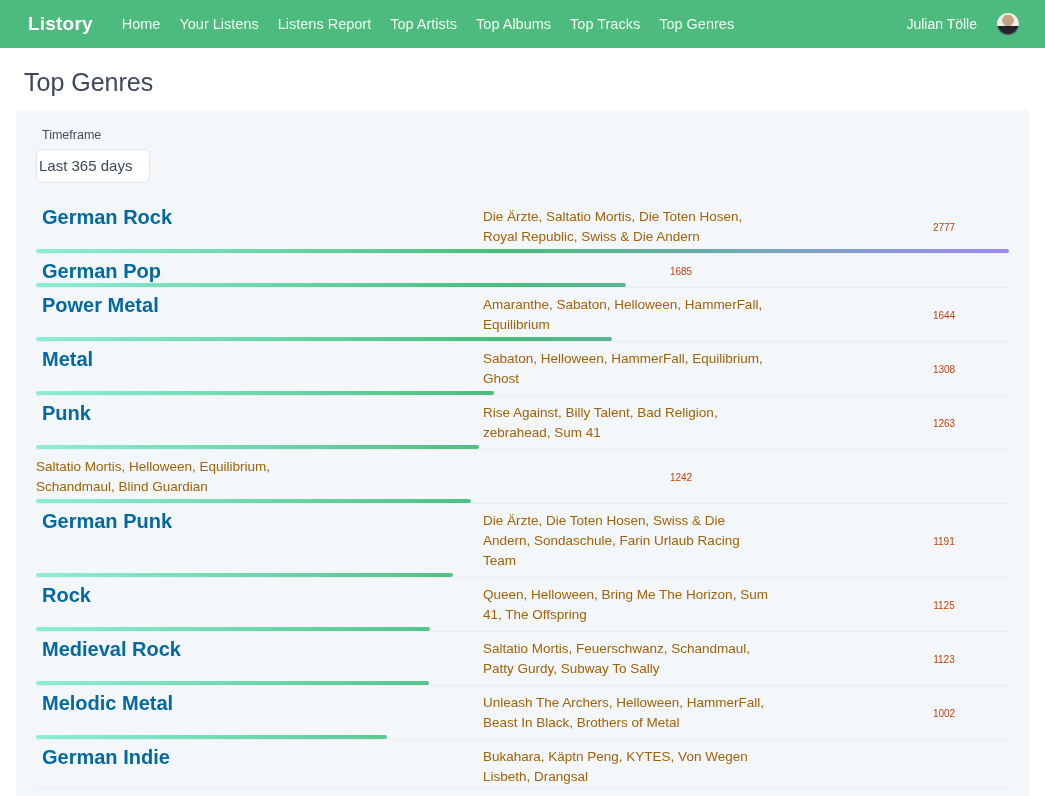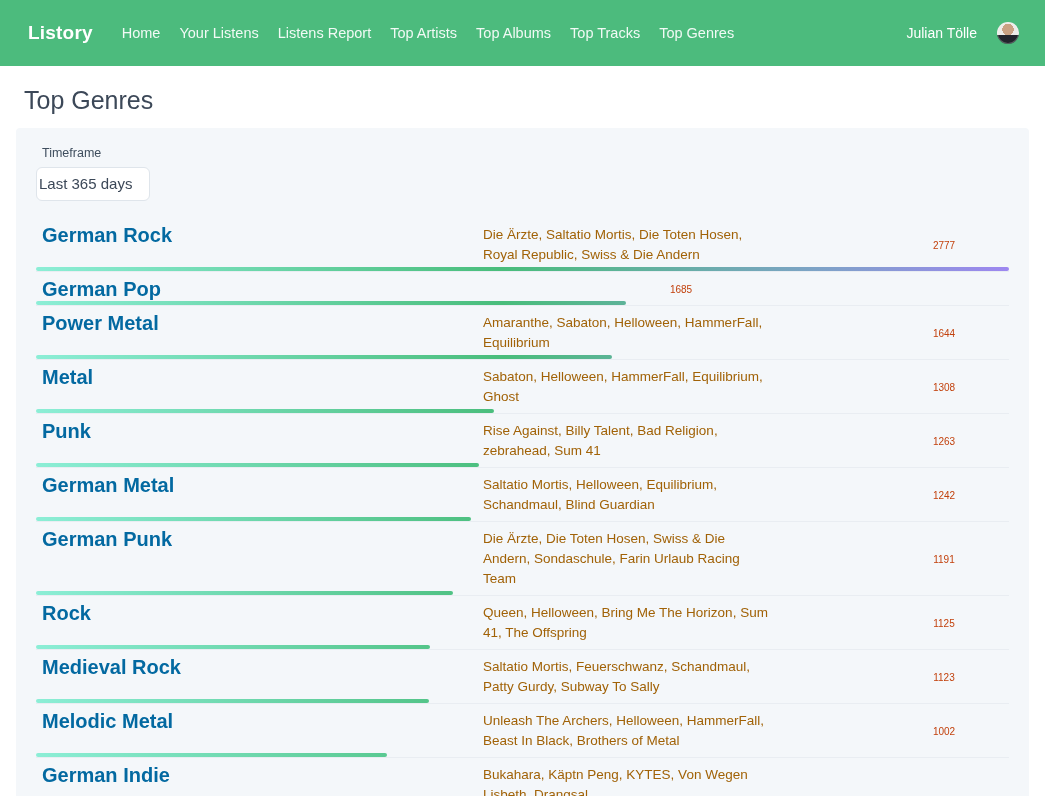--- a/index.html
+++ b/index.html
@@ -5,21 +5,21 @@
   * { margin: 0; padding: 0; box-sizing: border-box; }
   html, body {
     width: 1045px; height: 796px;
     overflow: hidden;
     background: #ffffff;
     font-family: "Liberation Sans", sans-serif;
   }
 
   
   .navbar {
-    height: 66px;
+    height: 48px;
     background: #4cbb7d;
     display: flex;
     align-items: center;
     padding: 0 26px 0 28px;
     gap: 29px;
   }
   .brand {
     color: #ffffff;
     font-size: 19px;
     font-weight: 700;
@@ -193,21 +193,20 @@
   </div>
       <div class="genre-row">
     <div class="genre-cell">Punk</div>
     <div class="artists-cell">Rise Against, Billy Talent, Bad Religion, zebrahead, Sum 41</div>
     <div class="count-cell">1263</div>
     <div class="bar-track">
       <div class="bar-fill" style="width: 45.4807%; background-size: 219.873% 100%;"></div>
     </div>
   </div>
       <div class="genre-row">
-    <div class="genre-cell">German Metal</div>
     <div class="artists-cell">Saltatio Mortis, Helloween, Equilibrium, Schandmaul, Blind Guardian</div>
     <div class="count-cell">1242</div>
     <div class="bar-track">
       <div class="bar-fill" style="width: 44.7245%; background-size: 223.591% 100%;"></div>
     </div>
   </div>
       <div class="genre-row">
     <div class="genre-cell">German Punk</div>
     <div class="artists-cell">Die Ärzte, Die Toten Hosen, Swiss &amp; Die Andern, Sondaschule, Farin Urlaub Racing Team</div>
     <div class="count-cell">1191</div>

